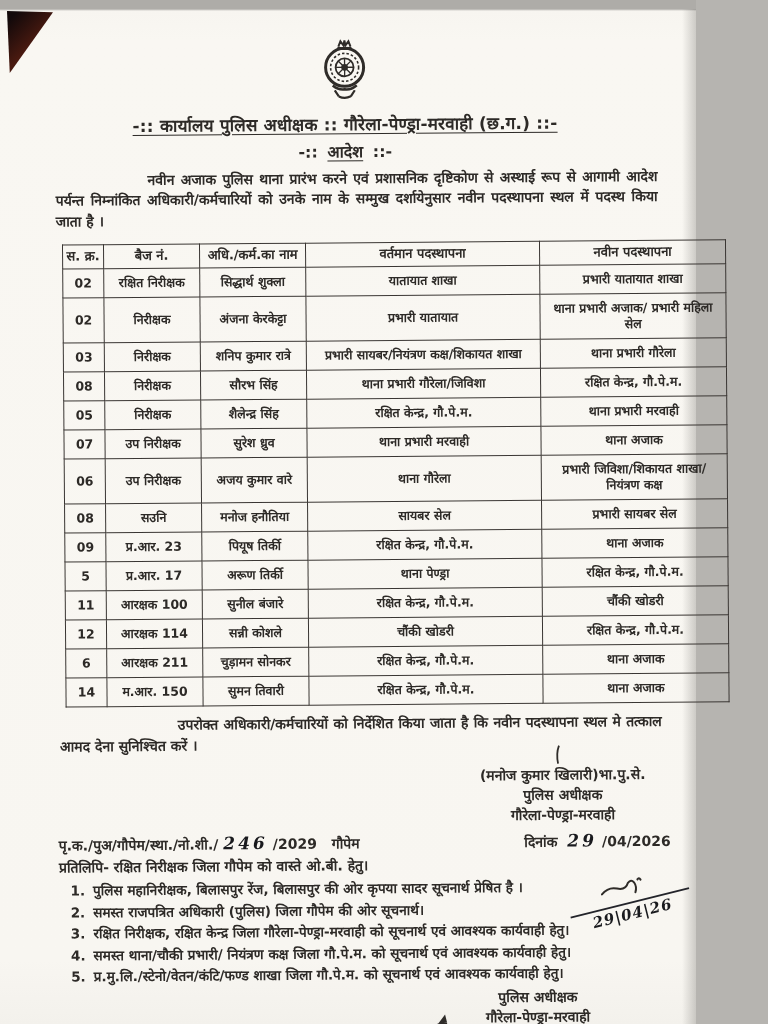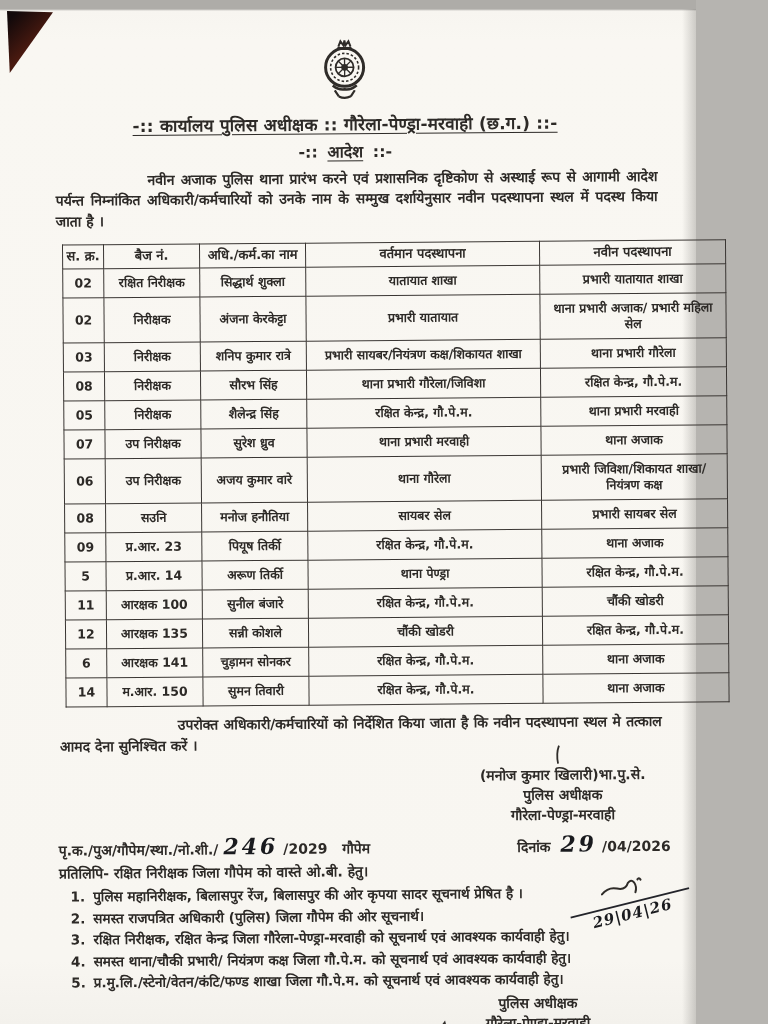--- a/index.html
+++ b/index.html
@@ -61,21 +61,21 @@
   }
   .sig-tick{position:absolute;left:96px;top:-22px;}
   .ref-row{
     display:flex;justify-content:space-between;
     margin:6px 28px 0 56px;font-size:14px;align-items:baseline;
   }
   .hand{
     font-family:"DejaVu Serif","Liberation Serif",serif;
     font-style:italic;font-weight:700;color:#191a1e;
   }
-  .hand-num{font-size:22px;letter-spacing:3px;padding:0 5px;}
+  .hand-num{font-size:17px;letter-spacing:3px;padding:0 5px;}
   .copyto{margin:3px 36px 0 56px;font-size:14px;}
   .copy-list{margin:4px 36px 0 56px;font-size:13.6px;line-height:1.58;}
   .copy-item{display:flex;}
   .copy-item .num{width:26px;text-align:right;padding-right:8px;flex:none;}
   .hand-sign{
     position:absolute;right:6px;top:876px;transform:rotate(-14deg);
     text-align:center;width:122px;
   }
   .hand-sign .sign-date{
     display:block;border-top:2.2px solid #23242a;padding-top:1px;
@@ -195,42 +195,42 @@
       </tr>
       <tr class="r-n">
         <td>09</td>
         <td>प्र.आर. 23</td>
         <td>पियूष तिर्की</td>
         <td>रक्षित केन्द्र, गौ.पे.म.</td>
         <td>थाना अजाक</td>
       </tr>
       <tr class="r-n">
         <td>5</td>
-        <td>प्र.आर. 14</td>
+        <td>प्र.आर. 17</td>
         <td>अरूण तिर्की</td>
         <td>थाना पेण्ड्रा</td>
         <td>रक्षित केन्द्र, गौ.पे.म.</td>
       </tr>
       <tr class="r-n">
         <td>11</td>
         <td>आरक्षक 100</td>
         <td>सुनील बंजारे</td>
         <td>रक्षित केन्द्र, गौ.पे.म.</td>
         <td>चौंकी खोडरी</td>
       </tr>
       <tr class="r-n">
         <td>12</td>
-        <td>आरक्षक 135</td>
+        <td>आरक्षक 114</td>
         <td>सन्नी कोशले</td>
         <td>चौंकी खोडरी</td>
         <td>रक्षित केन्द्र, गौ.पे.म.</td>
       </tr>
       <tr class="r-n">
         <td>6</td>
-        <td>आरक्षक 141</td>
+        <td>आरक्षक 211</td>
         <td>चुड़ामन सोनकर</td>
         <td>रक्षित केन्द्र, गौ.पे.म.</td>
         <td>थाना अजाक</td>
       </tr>
       <tr class="r-n">
         <td>14</td>
         <td>म.आर. 150</td>
         <td>सुमन तिवारी</td>
         <td>रक्षित केन्द्र, गौ.पे.म.</td>
         <td>थाना अजाक</td>

